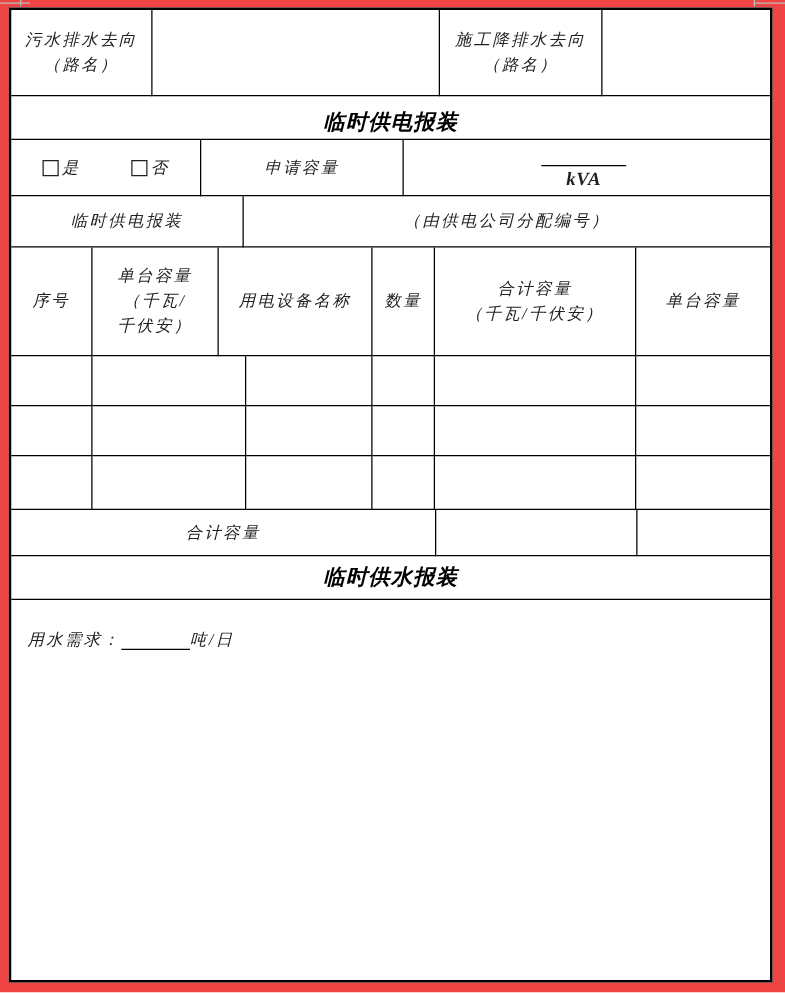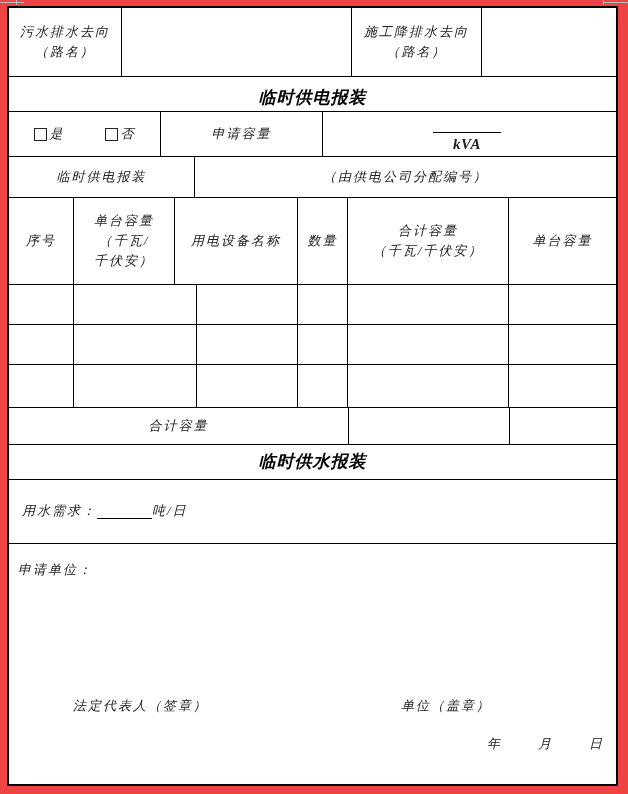--- a/index.html
+++ b/index.html
@@ -157,23 +157,15 @@
     <div class="row" style="height:35px;">
       <div class="cell fill section-title">临时供水报装</div>
     </div>
 
     <div class="row" style="height:64px;">
       <div class="cell fill left-align demand-cell">
         <span>用水需求：</span><span class="blank-line" style="width:55px;"></span><span>吨/日</span>
       </div>
     </div>
 
-    <div class="row row-fill">
-      <div class="cell fill applicant-cell">
-        <span class="applicant-label">申请单位：</span>
-        <span class="rep-label">法定代表人（签章）</span>
-        <span class="unit-label">单位（盖章）</span>
-        <span class="date-label">年　　月　　日</span>
-      </div>
-    </div>
 
   </div>
 </div>
 
 </body></html>

